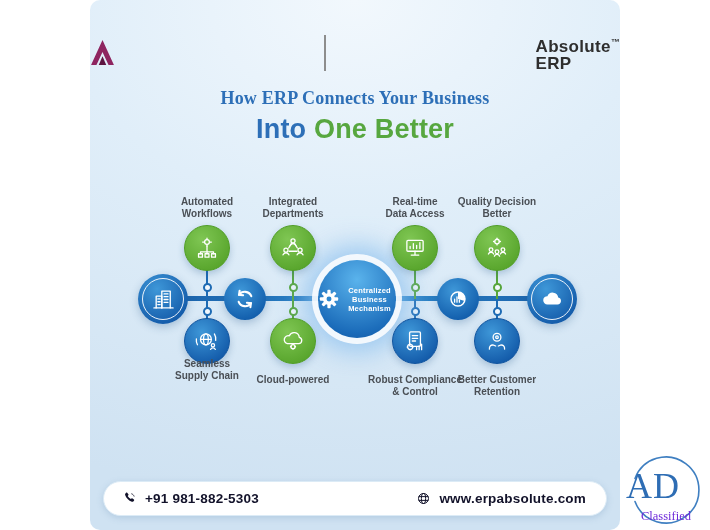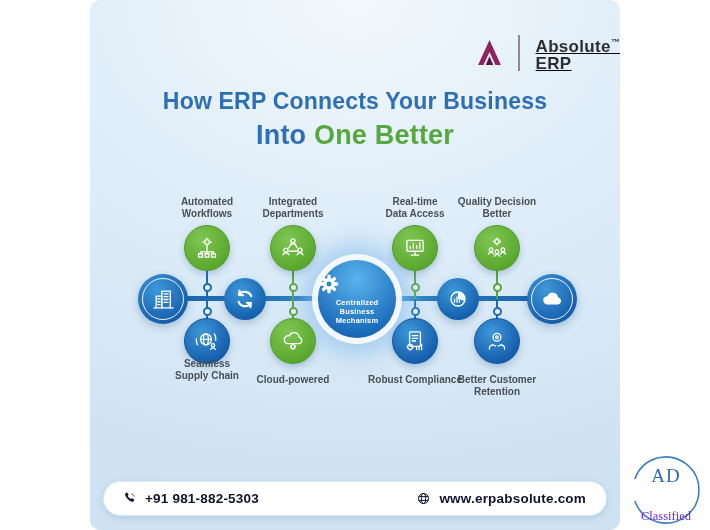--- a/index.html
+++ b/index.html
@@ -2,28 +2,28 @@
 <html><head>
 <meta charset="utf-8">
 <style>
   html,body{margin:0;padding:0;background:#fff;}
   .page{position:relative;width:710px;height:530px;background:#ffffff;overflow:hidden;
         font-family:"Liberation Sans",sans-serif;}
   .card{position:absolute;left:90px;top:0;width:530px;height:530px;border-radius:10px;overflow:hidden;
         background:radial-gradient(130% 95% at 50% 0%, #f2f8fd 0%, #e0eef9 42%, #cfe2f2 100%);}
 
   
-  .logo-row{position:absolute;top:34px;left:0;width:100%;display:flex;justify-content:flex-end;align-items:center;gap:16px;text-decoration:underline;}
+  .logo-row{position:absolute;top:34px;left:0;width:100%;display:flex;justify-content:space-between;align-items:center;gap:16px;}
   .logo-divider{width:2px;height:36px;background:#8d8d8d;}
   .logo-text{display:flex;flex-direction:column;line-height:17px;color:#2e2e2e;font-weight:bold;font-size:17px;letter-spacing:.3px;}
   .logo-text sup{font-size:9px;}
 
   
   .title{position:absolute;top:88px;left:0;width:100%;text-align:center;color:#2d6fb7;font-weight:bold;}
-  .title-line1{font-size:23px;letter-spacing:.2px;}
+  .title-line1{font-size:18px;letter-spacing:.2px;font-family:Liberation Serif, serif;}
   .title-line2{font-size:27px;margin-top:5px;letter-spacing:.2px;}
   .title-accent{color:#57a73f;}
 
   
   .diagram{position:absolute;inset:0;}
   .main-line{position:absolute;left:73px;top:296px;width:389px;height:5px;border-radius:3px;
         background:linear-gradient(90deg,#1a61aa,#2f8ace 55%,#1a61aa);}
   .stem{position:absolute;width:2px;}
   .stem.blue{background:#1d6ab3;}
   .stem.green{background:#56a53a;}
@@ -34,38 +34,38 @@
   .node{position:absolute;width:46px;height:46px;border-radius:50%;display:flex;align-items:center;justify-content:center;
         box-shadow:0 3px 7px rgba(40,90,140,.28);box-sizing:border-box;}
   .node.green{background:radial-gradient(circle at 38% 30%, #7fc653, #58a52c 78%);border:1px solid #4f9c26;}
   .node.blue{background:radial-gradient(circle at 38% 30%, #3e97d8, #1259a8 80%);border:1px solid #0f539e;}
   .terminal{position:absolute;width:50px;height:50px;border-radius:50%;display:flex;align-items:center;justify-content:center;
         background:radial-gradient(circle at 38% 30%, #3e97d8, #1259a8 80%);box-shadow:0 3px 8px rgba(40,90,140,.3);}
   .terminal::after{content:"";position:absolute;inset:4px;border:1.4px solid rgba(255,255,255,.9);border-radius:50%;}
   .connector{position:absolute;width:42px;height:42px;border-radius:50%;display:flex;align-items:center;justify-content:center;
         background:radial-gradient(circle at 40% 30%, #3e97d8, #0f5aa9 82%);box-shadow:0 3px 8px rgba(40,90,140,.3);}
   .center-node{position:absolute;left:228px;top:260px;width:78px;height:78px;border-radius:50%;
-        display:flex;flex-direction:column;align-items:flex-start;justify-content:center;gap:3px;
+        display:flex;flex-direction:row;align-items:center;justify-content:center;gap:3px;
         background:radial-gradient(circle at 50% 25%, #5ab3ec, #1b6cba 75%, #11539e);
         box-shadow:0 0 0 6px rgba(255,255,255,.85), 0 0 26px 14px rgba(135,190,238,.75);}
   .center-label{color:#fff;font-size:7.5px;line-height:9px;font-weight:bold;text-align:center;letter-spacing:.2px;}
 
   .nlabel{position:absolute;width:130px;text-align:center;font-size:10px;line-height:12px;color:#4a4f55;font-weight:600;}
 
   
   .footer-pill{position:absolute;left:13px;top:481px;width:504px;height:35px;border-radius:18px;background:#ffffff;
         border:1px solid #dcebf6;box-shadow:0 2px 6px rgba(100,140,180,.25);box-sizing:border-box;
         display:flex;align-items:center;justify-content:space-between;padding:0 20px 0 18px;}
   .contact{display:flex;align-items:center;gap:8px;font-size:13.5px;font-weight:bold;color:#12122a;letter-spacing:.2px;}
 
   
   .watermark{position:absolute;left:626px;top:453px;width:80px;height:76px;}
   .wm-arc{position:absolute;left:0;top:0;}
-  .wm-title{position:absolute;left:0;top:12px;width:80px;text-align:center;
-        font-family:"Liberation Serif",serif;font-size:19px;color:#2e6db4;letter-spacing:1px;}
+  .wm-title{position:absolute;left:0;top:12px;width:80px;text-align:left;
+        font-family:"Liberation Serif",serif;font-size:36px;color:#2e6db4;letter-spacing:1px;}
   .wm-sub{position:absolute;left:0;top:56px;width:80px;text-align:center;
         font-family:"Liberation Serif",serif;font-size:12.5px;color:#6d28d9;}
 
   .icon{display:flex;align-items:center;justify-content:center;}
 </style>
 </head>
 <body>
 
 <div class="page">
   <div class="card">
@@ -287,20 +287,21 @@
       </div>
       <div class="nlabel" style="left:52px;top:358px;">
         <div>Seamless</div>
         <div>Supply Chain</div>
       </div>
       <div class="nlabel" style="left:138px;top:374px;">
         <div>Cloud-powered</div>
       </div>
       <div class="nlabel" style="left:260px;top:374px;">
         <div>Robust Compliance</div>
+        <div>&amp; Control</div>
       </div>
       <div class="nlabel" style="left:342px;top:374px;">
         <div>Better Customer</div>
         <div>Retention</div>
       </div>
     </div>
 
     <div class="footer-pill">
       <div class="contact">
         <span class="icon">

